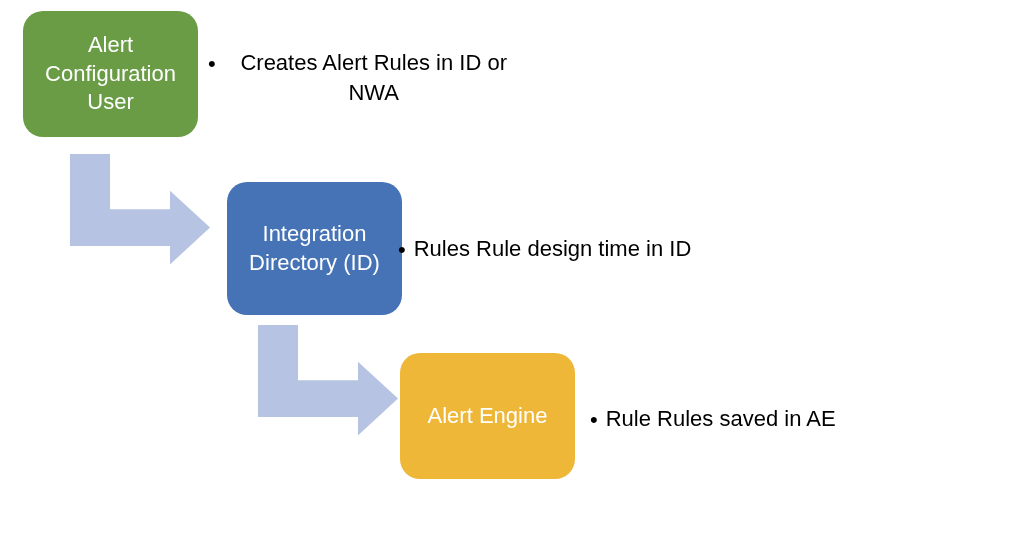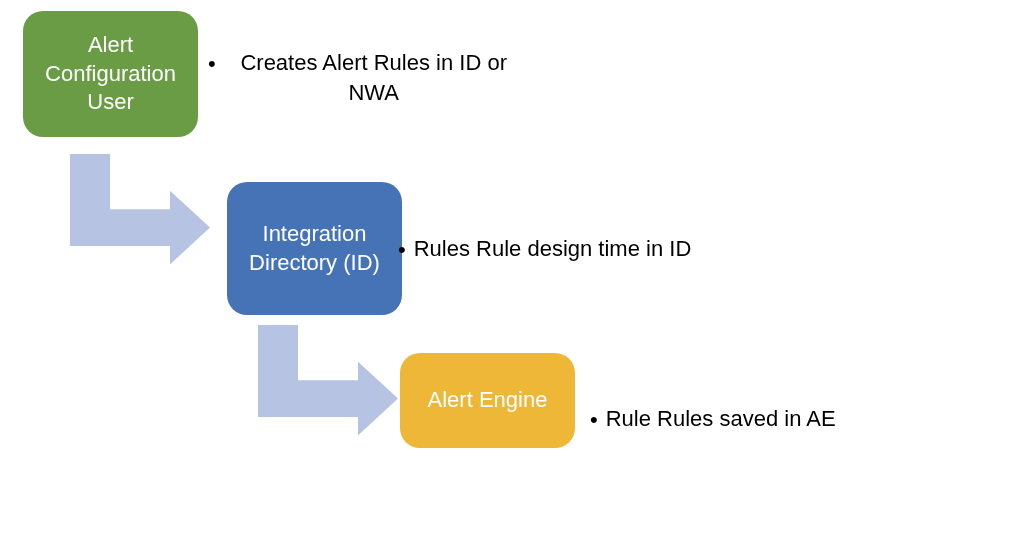--- a/index.html
+++ b/index.html
@@ -39,21 +39,21 @@
       top: 182px;
       width: 175px;
       height: 133px;
       background: #4573b5;
       margin-left: 16px;
     }
     .node-3 {
       left: 400px;
       top: 353px;
       width: 175px;
-      height: 95px;
+      height: 126px;
       background: #eeb737;
     }
     .bullet-container {
       position: absolute;
       display: flex;
       align-items: flex-start;
       color: #000000;
       font-size: 22px;
       line-height: 1.35;
     }

